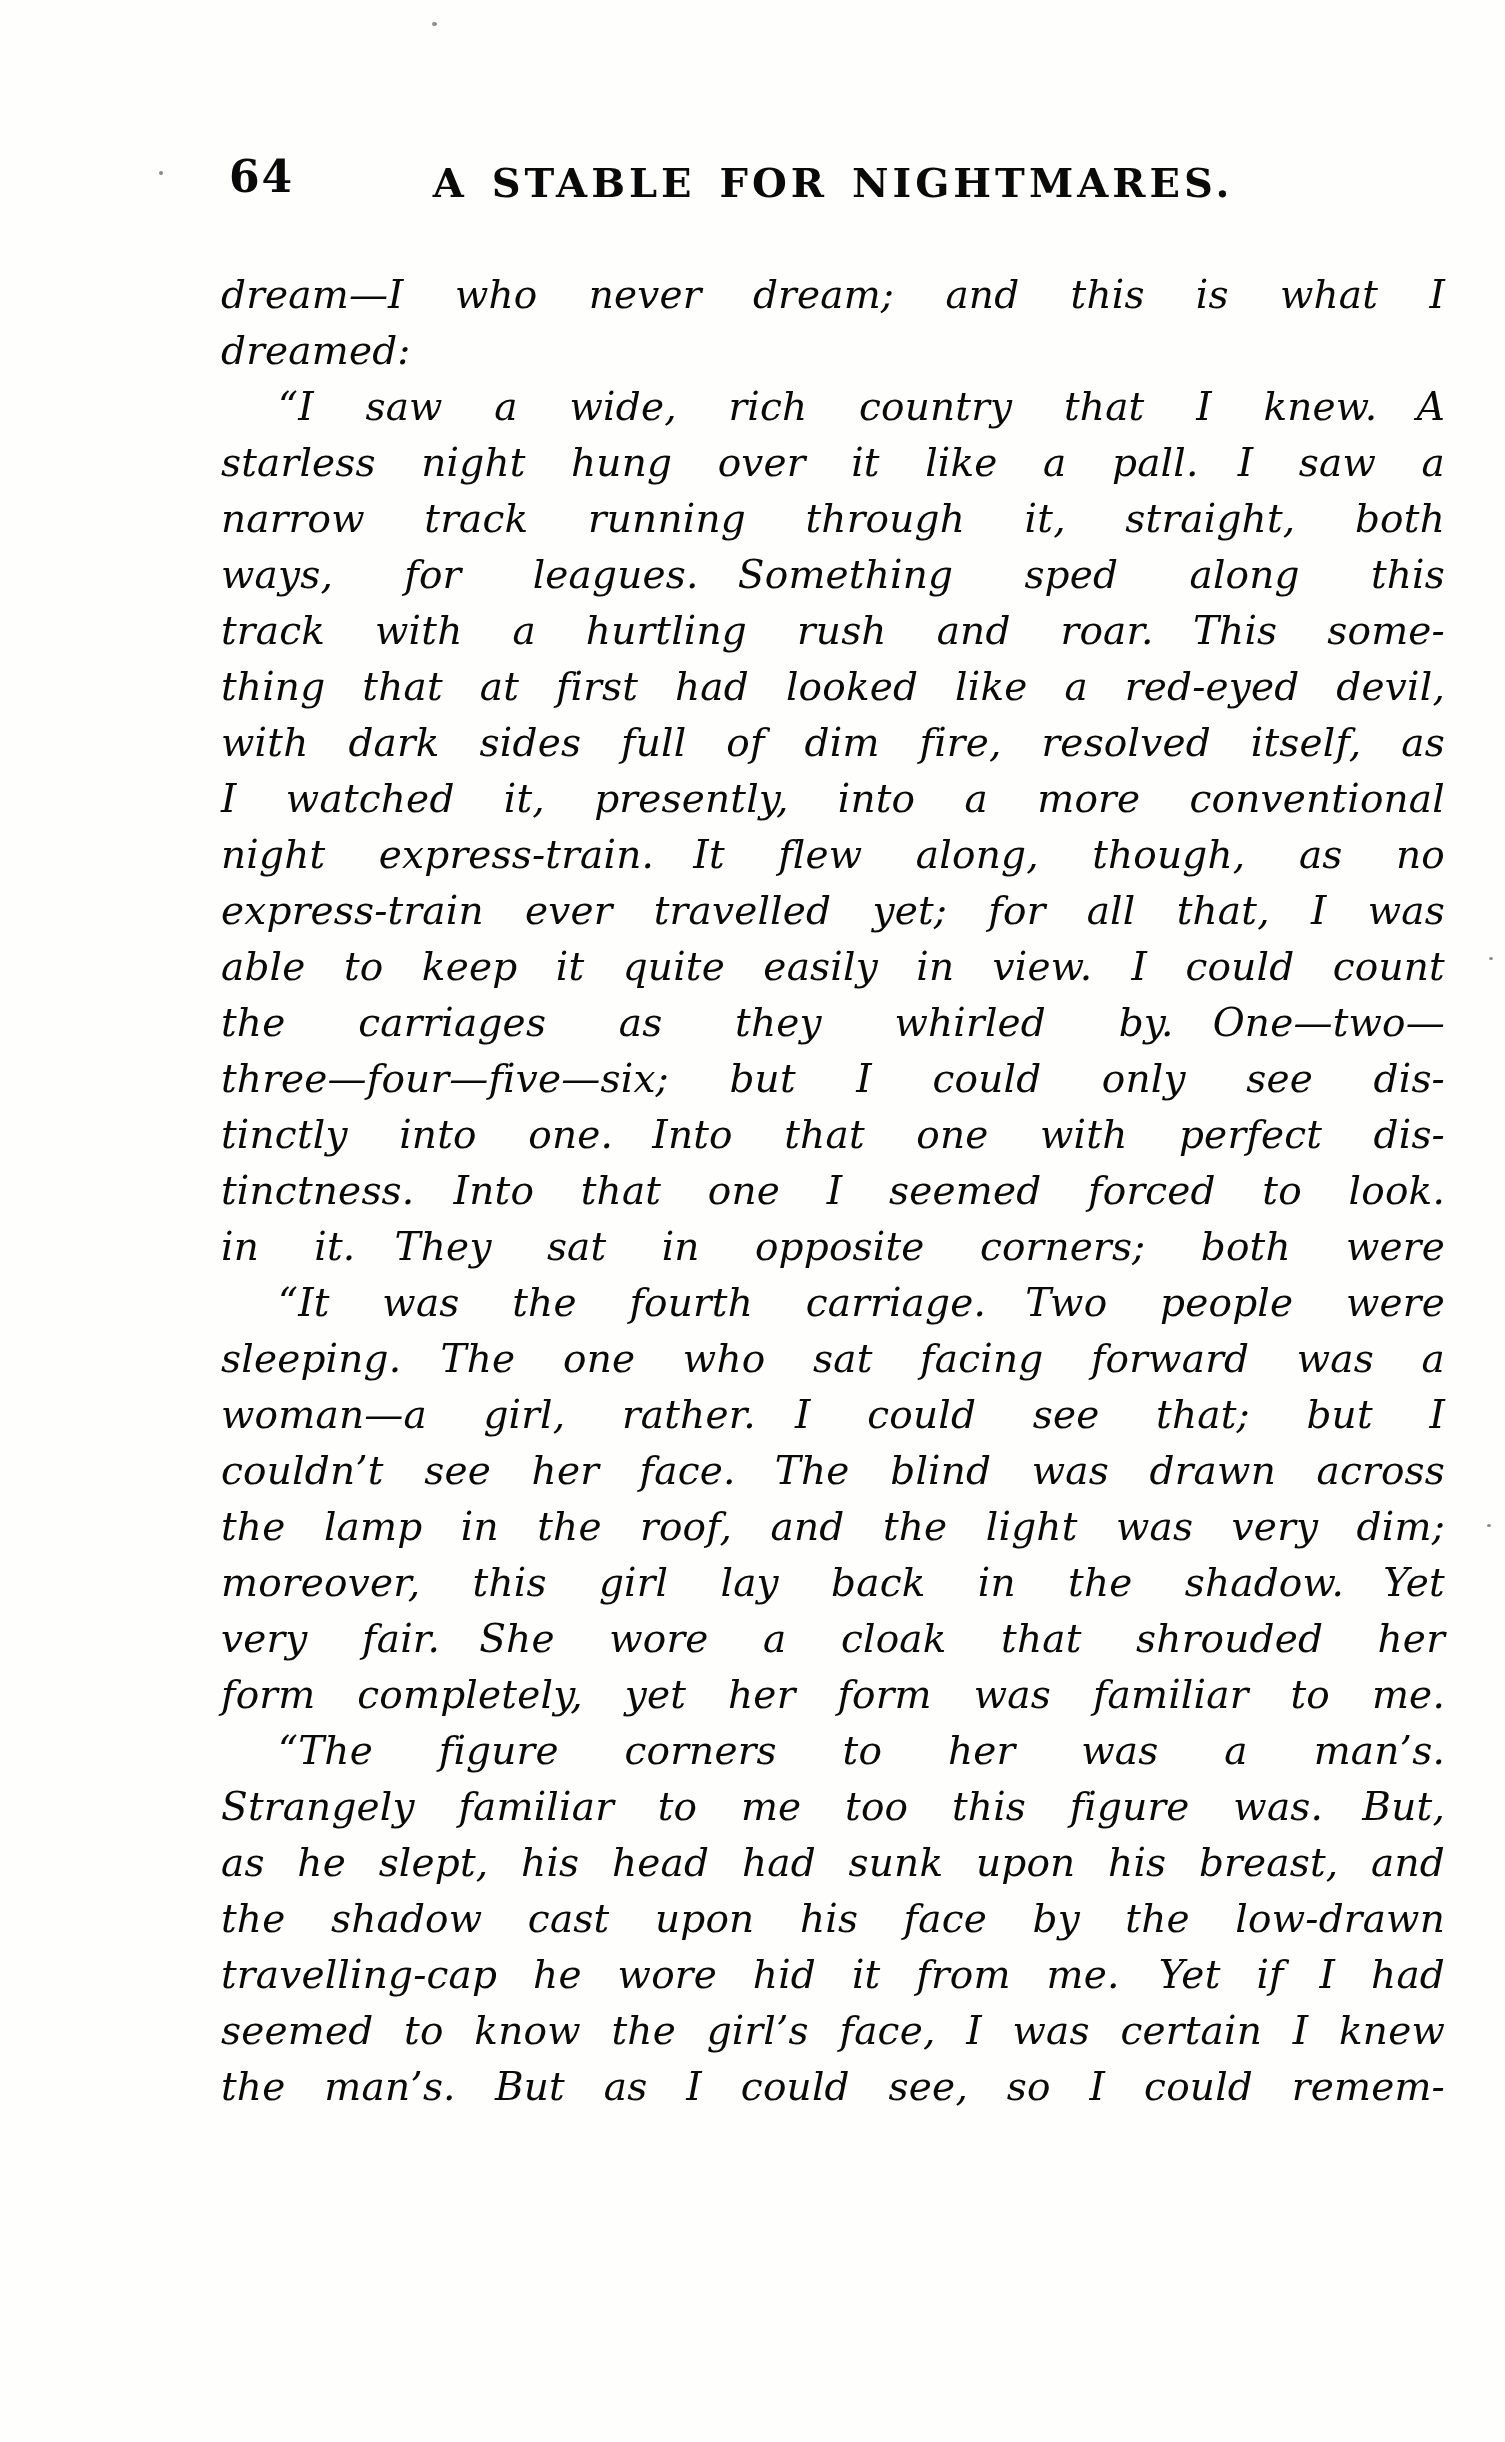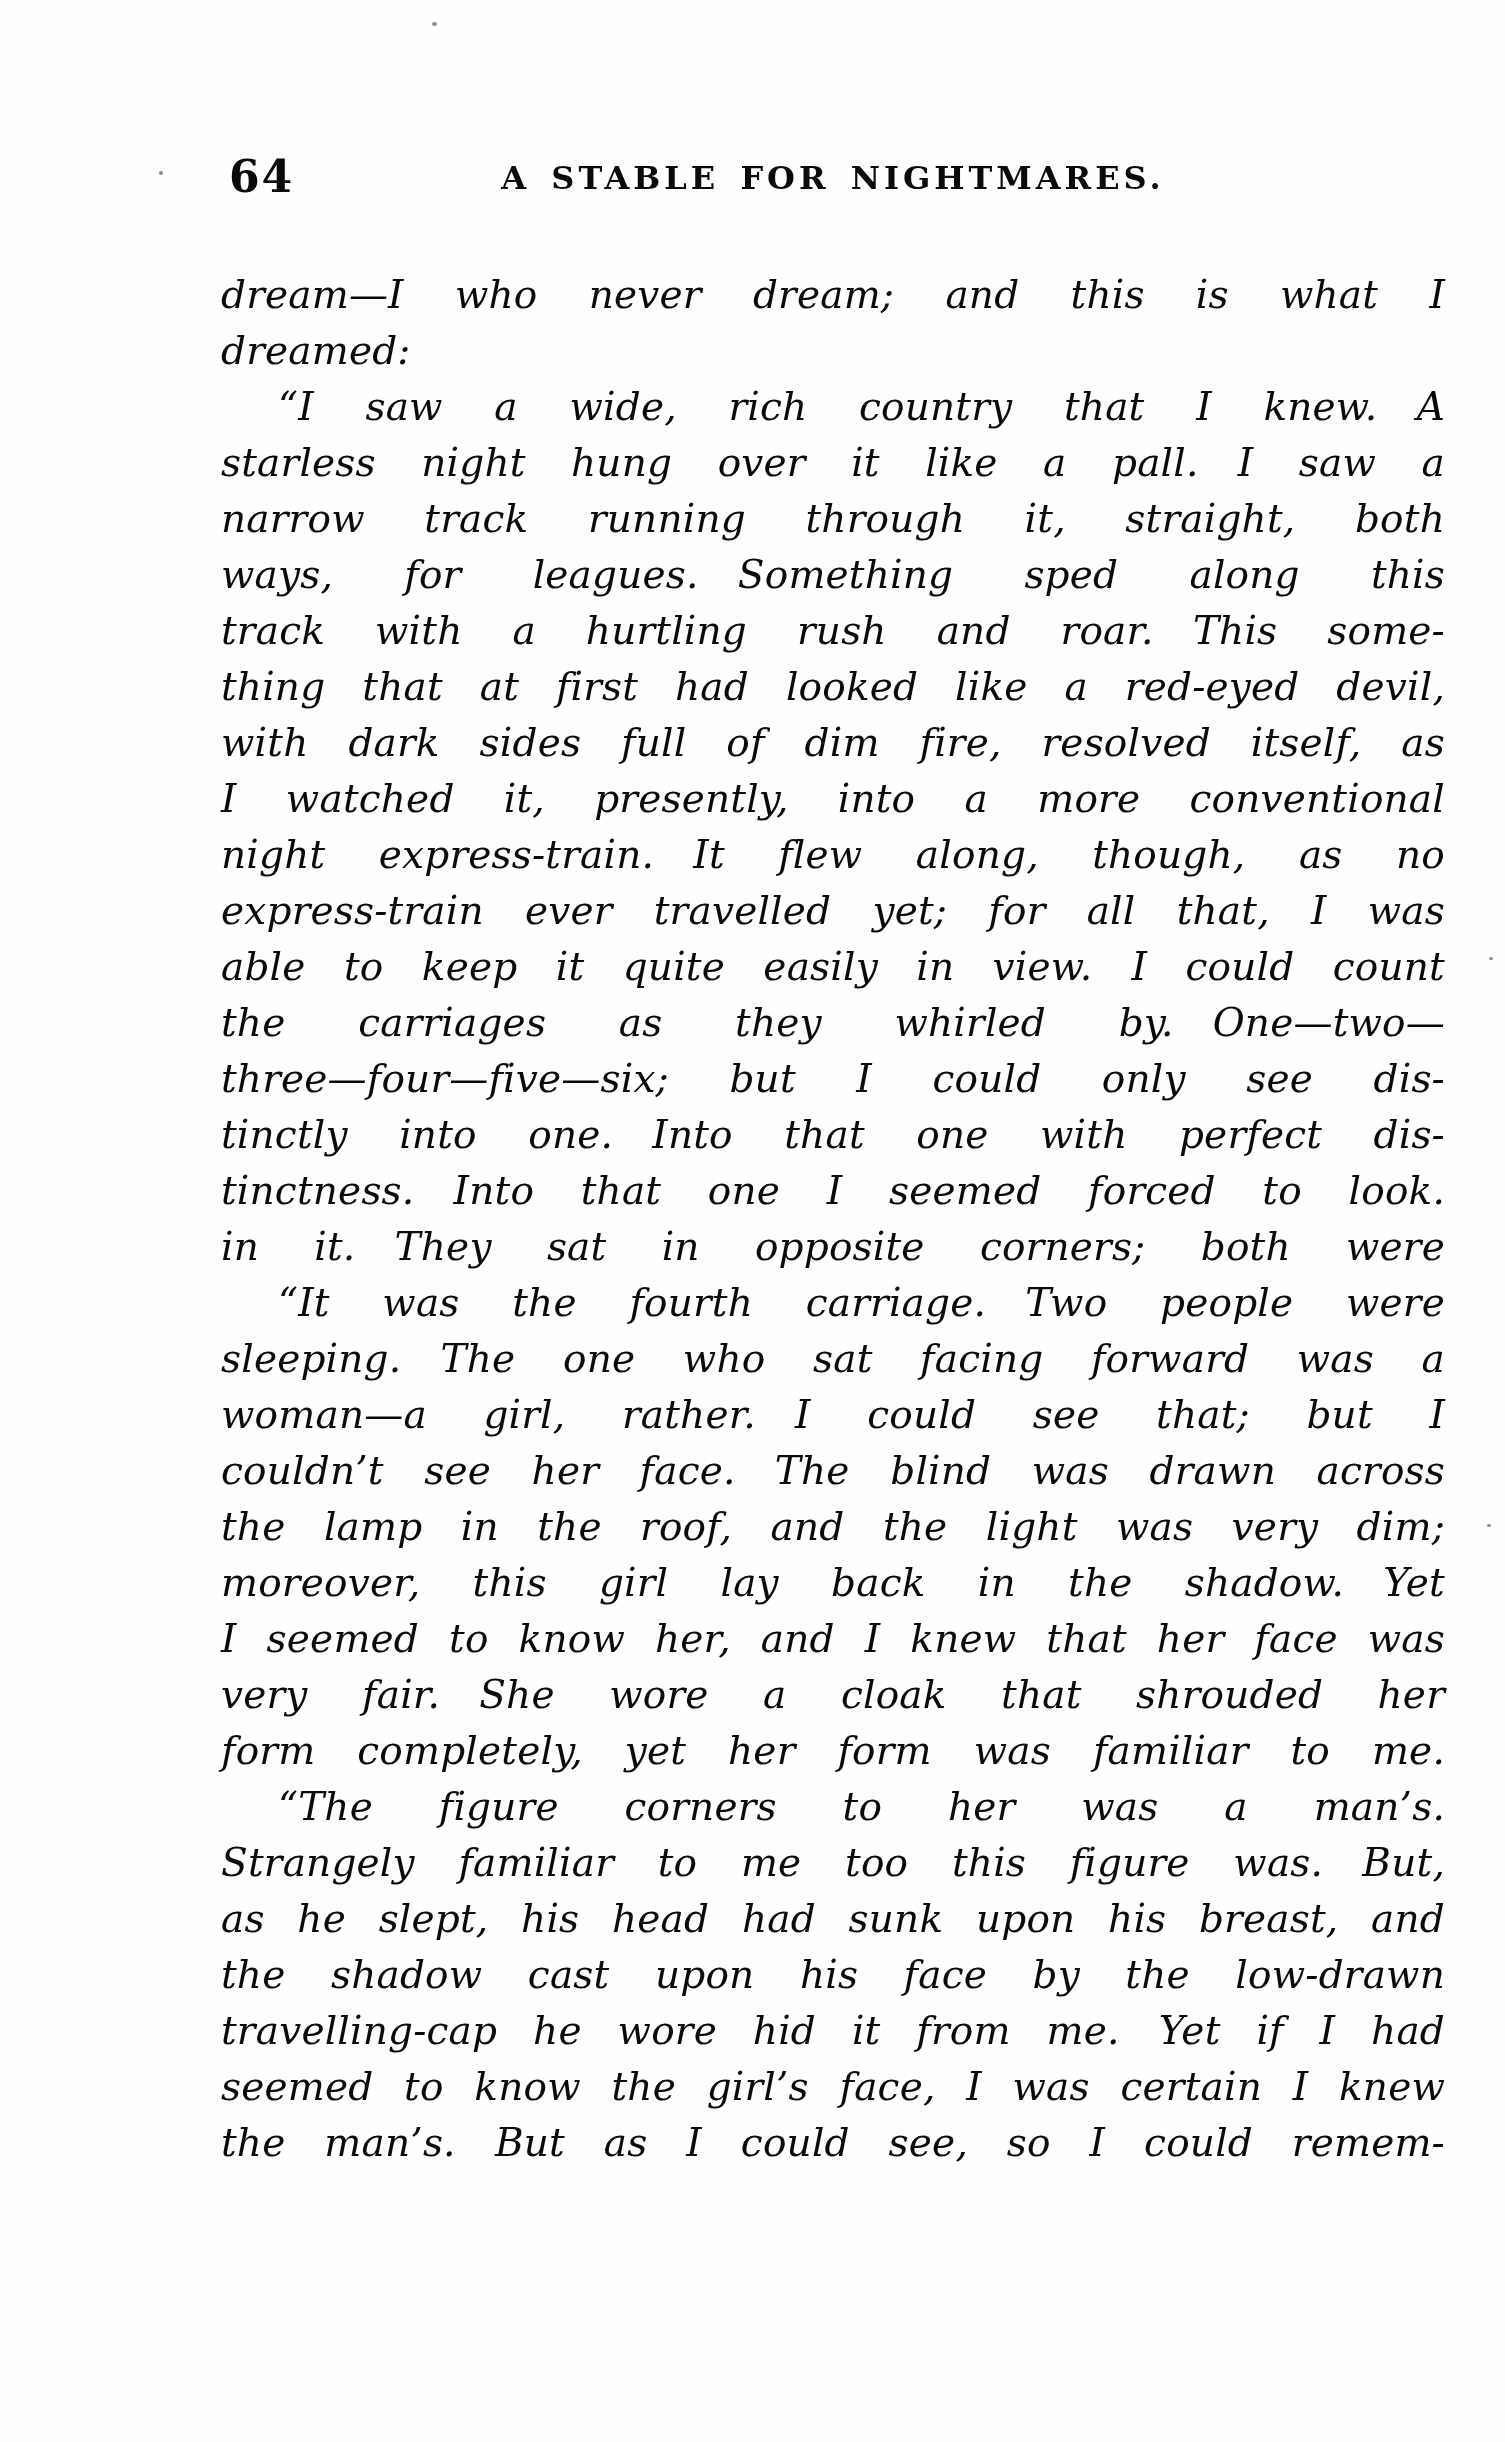--- a/index.html
+++ b/index.html
@@ -24,21 +24,21 @@
   .page-number {
     position: absolute;
     left: 8px;
     top: 0;
     font-size: 44px;
     font-weight: bold;
     letter-spacing: 2px;
   }
   .running-title {
     text-align: center;
-    font-size: 32px;
+    font-size: 40px;
     font-weight: bold;
     letter-spacing: 4px;
     padding-top: 8px;
     word-spacing: 6px;
   }
   .body-text { width: 1224px; font-style: italic; }
   .ln {
     font-size: 39px;
     line-height: 56px;
     height: 56px;
@@ -88,21 +88,20 @@
       <div class="ln">three—four—five—six; but I could only see dis-</div>
       <div class="ln">tinctly into one. Into that one with perfect dis-</div>
       <div class="ln">tinctness. Into that one I seemed forced to look.</div>
       <div class="ln">in it. They sat in opposite corners; both were</div>
       <div class="ln indent">“It was the fourth carriage. Two people were</div>
       <div class="ln">sleeping. The one who sat facing forward was a</div>
       <div class="ln">woman—a girl, rather. I could see that; but I</div>
       <div class="ln">couldn’t see her face. The blind was drawn across</div>
       <div class="ln">the lamp in the roof, and the light was very dim;</div>
       <div class="ln">moreover, this girl lay back in the shadow. Yet</div>
-      <div class="ln">I seemed to know her, and I knew that her face was</div>
       <div class="ln">very fair. She wore a cloak that shrouded her</div>
       <div class="ln">form completely, yet her form was familiar to me.</div>
       <div class="ln indent">“The figure corners to her was a man’s.</div>
       <div class="ln">Strangely familiar to me too this figure was. But,</div>
       <div class="ln">as he slept, his head had sunk upon his breast, and</div>
       <div class="ln">the shadow cast upon his face by the low-drawn</div>
       <div class="ln">travelling-cap he wore hid it from me. Yet if I had</div>
       <div class="ln">seemed to know the girl’s face, I was certain I knew</div>
       <div class="ln">the man’s. But as I could see, so I could remem-</div>
     </div>

